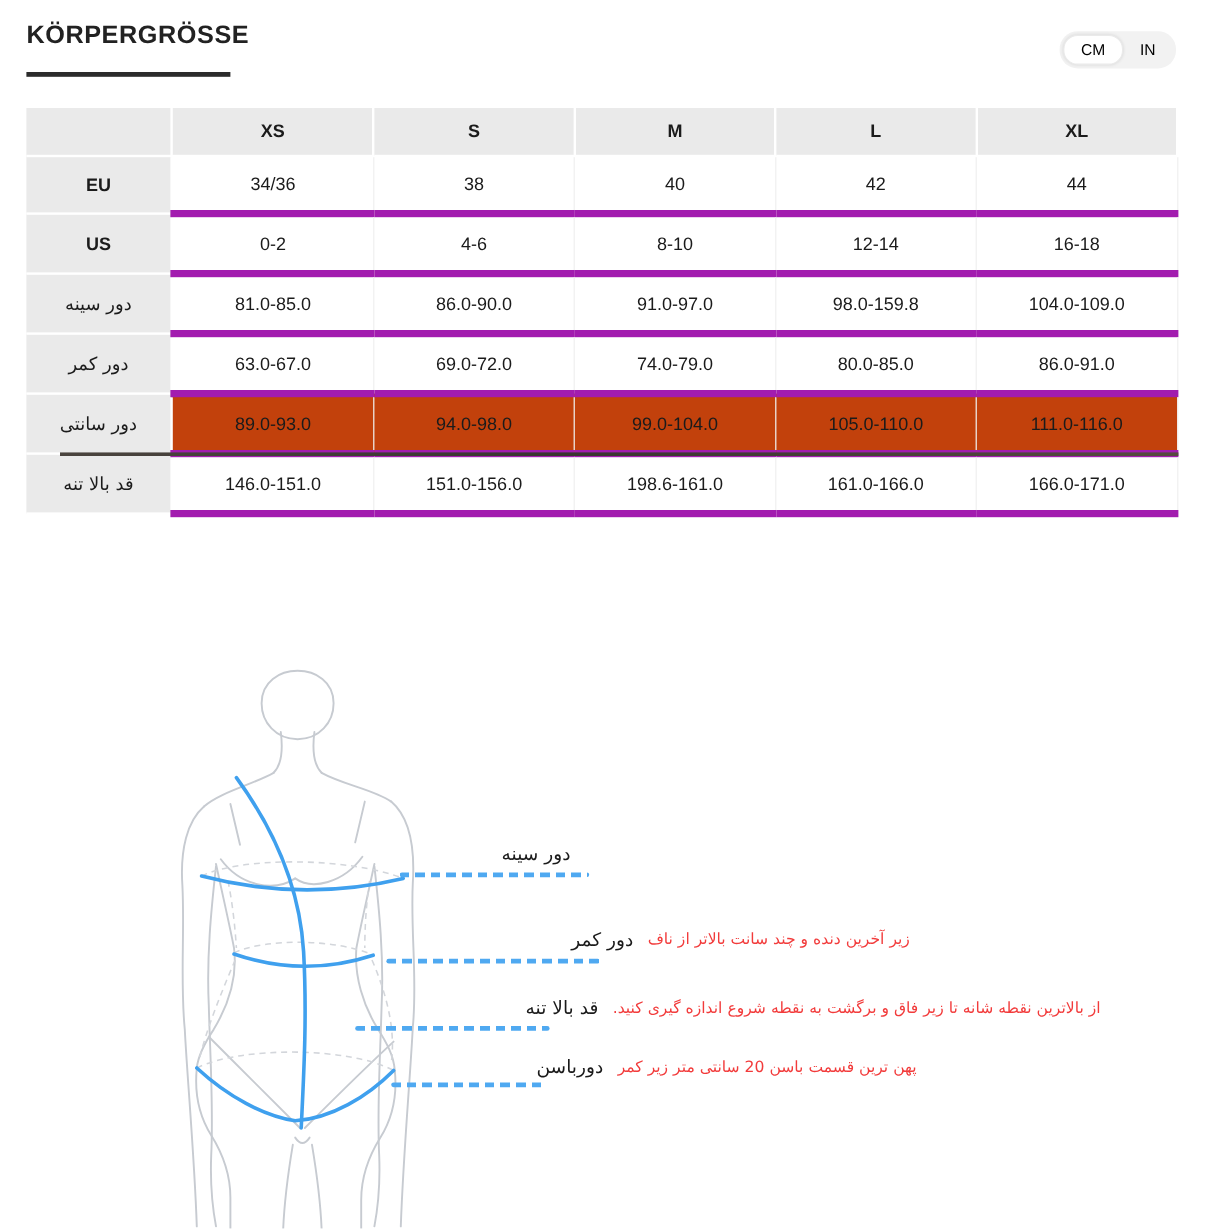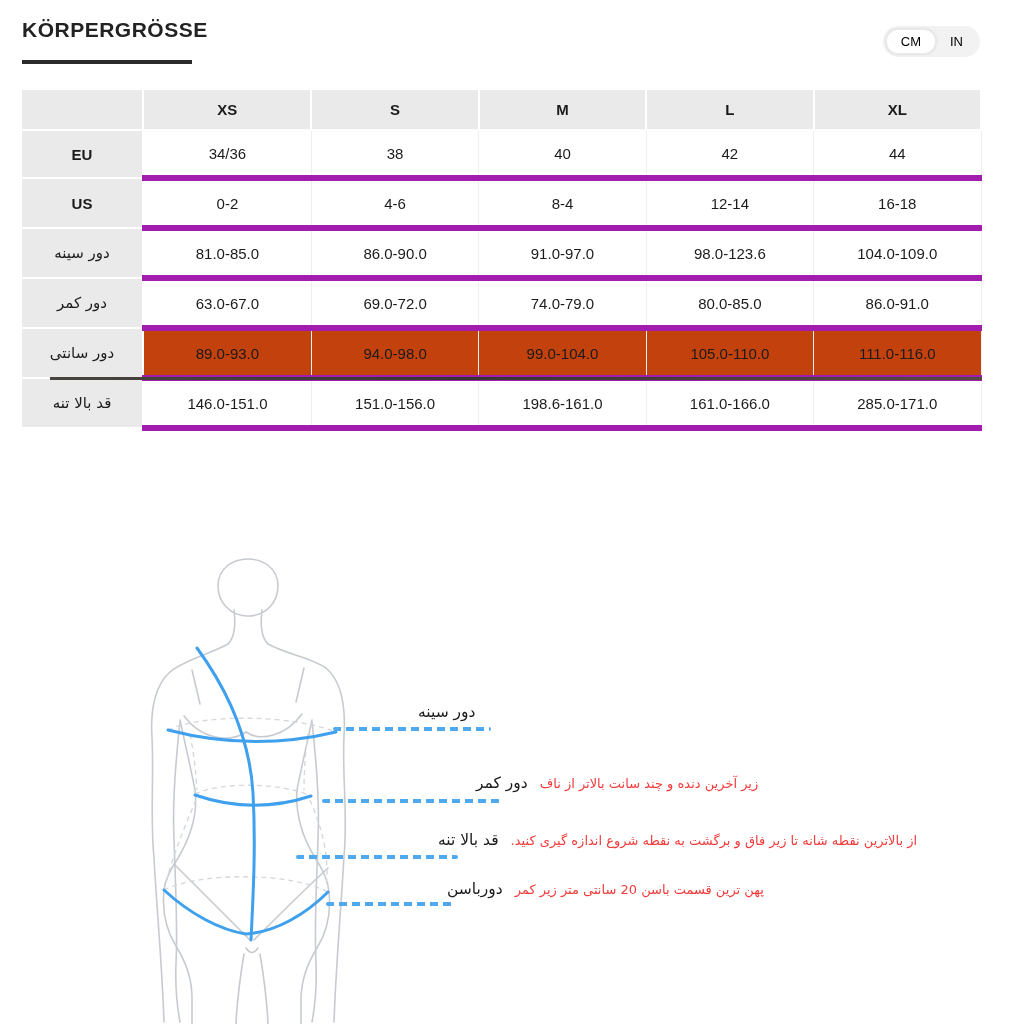--- a/index.html
+++ b/index.html
@@ -78,30 +78,30 @@
         <td>34/36</td>
         <td>38</td>
         <td>40</td>
         <td>42</td>
         <td>44</td>
       </tr>
       <tr>
         <th class="rowhdr">US</th>
         <td>0-2</td>
         <td>4-6</td>
-        <td>8-4</td>
+        <td>8-10</td>
         <td>12-14</td>
         <td>16-18</td>
       </tr>
       <tr>
         <th class="rowhdr fa">دور سینه</th>
         <td>81.0-85.0</td>
         <td>86.0-90.0</td>
         <td>91.0-97.0</td>
-        <td>98.0-123.6</td>
+        <td>98.0-159.8</td>
         <td>104.0-109.0</td>
       </tr>
       <tr>
         <th class="rowhdr fa">دور کمر</th>
         <td>63.0-67.0</td>
         <td>69.0-72.0</td>
         <td>74.0-79.0</td>
         <td>80.0-85.0</td>
         <td>86.0-91.0</td>
       </tr>
@@ -112,21 +112,21 @@
         <td>99.0-104.0</td>
         <td>105.0-110.0</td>
         <td>111.0-116.0</td>
       </tr>
       <tr>
         <th class="rowhdr fa">قد بالا تنه</th>
         <td>146.0-151.0</td>
         <td>151.0-156.0</td>
         <td>198.6-161.0</td>
         <td>161.0-166.0</td>
-        <td>285.0-171.0</td>
+        <td>166.0-171.0</td>
       </tr>
     </tbody>
   </table>
   <div class="table-bottom-divider"></div>
 
   <div class="figure-wrap">
     <svg width="420" height="486" viewBox="0 0 420 486" fill="none">
       <g stroke="#C7CBD1" stroke-width="1.6" stroke-linecap="round" fill="none">
 
         <path d="M 78 48 C 78 12, 138 12, 138 48 C 138 64, 126 78, 108 78 C 90 78, 78 64, 78 48"></path>

